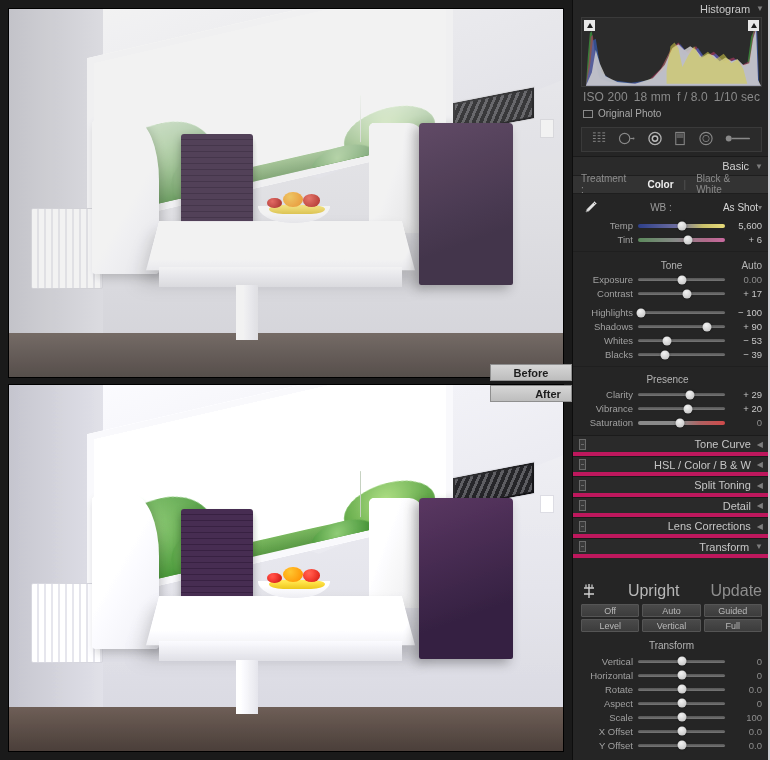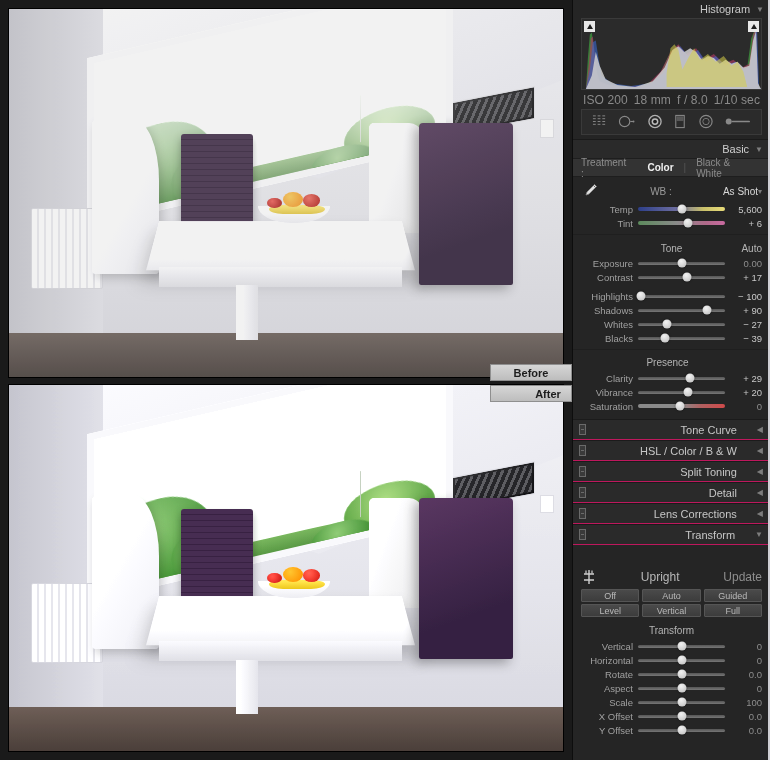--- a/index.html
+++ b/index.html
@@ -234,32 +234,32 @@
   .sub-head {
     display: flex; align-items: flex-end; padding: 4px 8px 2px 8px; font-size: 10px;
   }
   .sub-head .t { flex: 1; text-align: center; color: #b4b4b4; padding-left: 34px; }
   .sub-head .auto { color: #b4b4b4; width: 34px; text-align: right; }
 
   .divider { height: 1px; background: #1f1f1f; margin: 4px 0; }
 
   .collapsed-header {
     height: 21px; display: flex; align-items: center;
-    background: #2a2a2a; border-top: 1px solid #1b1b1b; border-bottom: 1px solid #be185d;
-    padding: 0 7px 0 6px; gap: 20px; color: #c6c6c6; font-size: 11px;
+    background: #2a2a2a; border-top: 1px solid #1b1b1b; border-bottom: 4px solid #be185d;
+    padding: 0 7px 0 6px; gap: 6px; color: #c6c6c6; font-size: 11px;
   }
   .sw-icon {
     width: 7px; height: 11px; border: 1px solid #6a6a6a; background: #3a3a3a;
     position: relative; flex: 0 0 auto;
   }
   .sw-icon::after { content: ""; position: absolute; left: 1px; right: 1px; top: 4px; height: 1px; background: #6a6a6a; }
   .collapsed-header .title { flex: 1; text-align: right; }
   .collapsed-header .arrow { font-size: 8px; color: #7d7d7d; }
 
-  .upright-row { display: flex; align-items: center; padding: 5px 8px 3px 8px; font-size: 12px; margin-top: 19px; }
+  .upright-row { display: flex; align-items: center; padding: 5px 8px 3px 8px; font-size: 16px; margin-top: 19px; }
   .upright-icon { width: 16px; height: 16px; position: relative; }
   .upright-row .t { flex: 1; text-align: center; color: #b8b8b8; }
   .upright-row .update { color: #8e8e8e; }
 
   .btn-grid { display: flex; gap: 3px; padding: 1px 8px; }
   .u-btn {
     flex: 1; height: 13px; line-height: 13px; text-align: center;
     font-size: 9px; color: #b9b9b9;
     background: linear-gradient(180deg,#4a4a4a,#3c3c3c);
     border: 1px solid #555; border-radius: 1px;
@@ -388,20 +388,24 @@
     <div class="exif-row">
       <span>ISO 200</span>
       <span class="sp"></span>
       <span>18 mm</span>
       <span class="sp"></span>
       <span>f / 8.0</span>
       <span class="sp"></span>
       <span>1/10 sec</span>
     </div>
 
+    <div class="orig-photo-row">
+      <span class="mini-rect"></span>
+      <span>Original Photo</span>
+    </div>
 
     <div class="tool-strip">
       <span class="tool-ic">
         <svg width="15" height="15" viewBox="0 0 16 16">
             <g stroke="#9a9a9a" stroke-width="1" fill="none">
           <path d="M1 2h3M6 2h3M11 2h3M1 5h3M6 5h3M11 5h3M1 8h3M6 8h3M11 8h3M1 11h3M6 11h3M11 11h3"></path>
             </g>
           </svg>
       </span>
       <span class="tool-ic">
@@ -517,21 +521,21 @@
         <span class="sl-track">
             <i class="sl-knob" style="left:79%"></i>
           </span>
         <span class="sl-val">+ 90</span>
       </div>
       <div class="slider-row">
         <span class="sl-name">Whites</span>
         <span class="sl-track">
             <i class="sl-knob" style="left:33%"></i>
           </span>
-        <span class="sl-val">− 27</span>
+        <span class="sl-val">− 53</span>
       </div>
       <div class="slider-row">
         <span class="sl-name">Blacks</span>
         <span class="sl-track">
             <i class="sl-knob" style="left:31%"></i>
           </span>
         <span class="sl-val">− 39</span>
       </div>
     </div>
 

